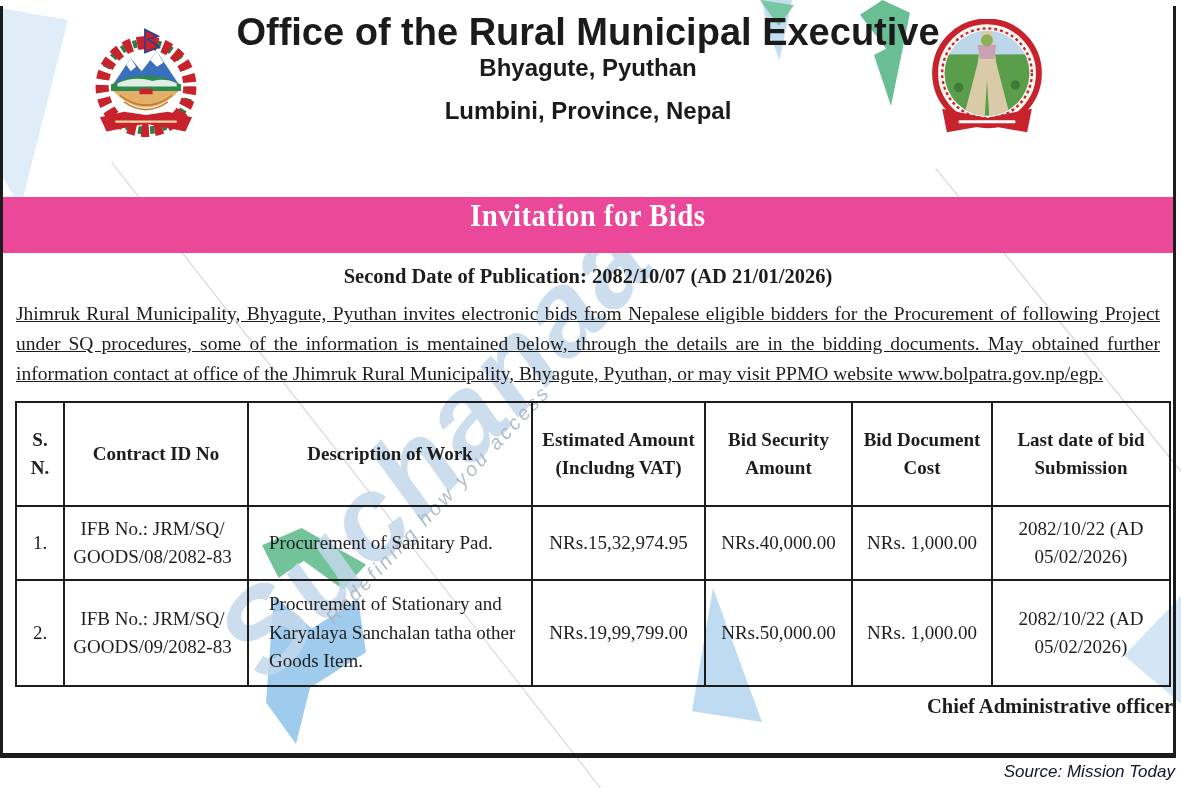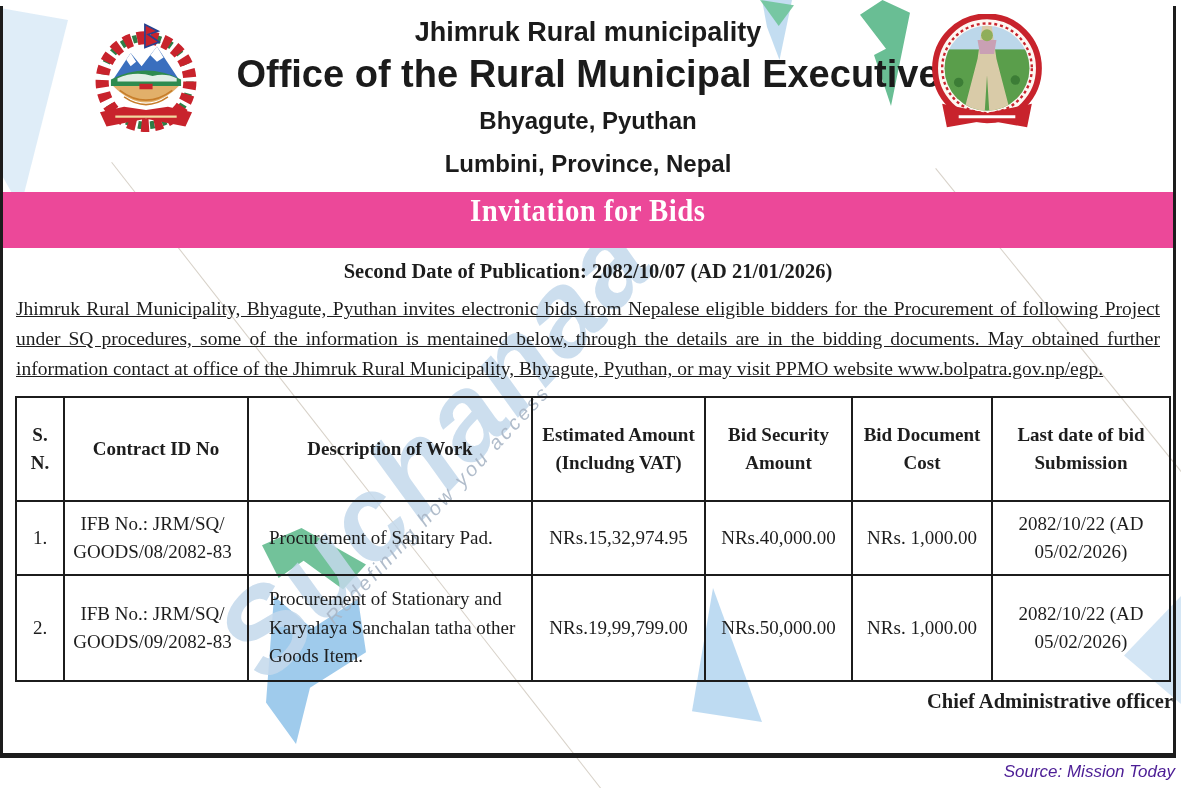--- a/index.html
+++ b/index.html
@@ -49,21 +49,21 @@
     border-left:3px solid #1c1c1c;border-right:3px solid #1c1c1c;border-bottom:5px solid #1c1c1c;
   }
   
   .header{position:relative;height:186px;text-align:center;
     font-family:"Liberation Sans", sans-serif;font-weight:bold;color:#1b1b1b;}
   .logo{position:absolute;}
   .logo-left{left:88px;top:12px;width:110px;height:114px;}
   .logo-right{right:126px;top:8px;width:120px;height:118px;}
   .h-line1{padding-top:11px;font-size:27px;}
   .h-line2{margin-top:5px;font-size:38px;}
-  .h-line3{margin-top:11px;font-size:24px;}
+  .h-line3{font-size:24px;}
   .h-line4{margin-top:15px;font-size:24px;}
 
   
   .band{height:56px;background:#ec4899;display:flex;align-items:flex-start;justify-content:center;}
   .band .band-title{color:#ffffff;font-family:"Liberation Serif", serif;font-weight:bold;
     font-size:32px;transform:scaleX(.9);letter-spacing:.5px;}
 
   
   .pubdate{margin-top:12px;height:26px;text-align:center;font-weight:bold;font-size:20.5px;}
   .intro{margin:8px 13px 0 13px;font-size:19.5px;line-height:30px;text-align:justify;text-decoration:underline;}
@@ -79,21 +79,21 @@
   td.c-id{text-align:center;padding-left:1px;margin-top:29px;}
   td.c-desc{text-align:left;padding-left:20px;}
   td.c-amt{text-align:center;padding:4px 4px;}
   td.c-date{text-align:center;}
 
   .signoff{height:38px;display:flex;align-items:center;justify-content:flex-end;
     font-weight:bold;font-size:20.5px;}
 
   
   .source{position:absolute;right:6px;top:762px;z-index:1;
-    font-family:"Liberation Sans", sans-serif;font-style:italic;font-size:17px;color:#4c1d95;}
+    font-family:"Liberation Sans", sans-serif;font-style:italic;font-size:17px;color:#0f172a;}
 </style>
 </head>
 <body>
 
 <div class="wm-layer">
   <div class="crease crease-1"></div>
   <div class="crease crease-2"></div>
   <div class="wm-shape wm-tri-topleft"></div>
   <div class="wm-shape wm-arrow-topmid"></div>
   <div class="wm-shape wm-arrow-topmid-tip"></div>
@@ -142,21 +142,20 @@
         <circle cx="50" cy="18" r="5" fill="#8fae5a"></circle>
         <circle cx="26" cy="58" r="4" fill="#3c7d36"></circle>
         <circle cx="74" cy="56" r="4" fill="#3c7d36"></circle>
         <circle cx="20" cy="72" r="4" fill="#c8572c"></circle>
         <circle cx="80" cy="72" r="4" fill="#c8572c"></circle>
       </g>
       <path d="M12,76 L50,84 L88,76 L84,96 L50,90 L16,96 Z" fill="#c8232c"></path>
       <path d="M26,87 L74,87" stroke="#ffffff" stroke-width="2.5"></path>
     </svg>
 
-    <div class="h-line1">Jhimruk Rural municipality</div>
     <div class="h-line2">Office of the Rural Municipal Executive</div>
     <div class="h-line3">Bhyagute, Pyuthan</div>
     <div class="h-line4">Lumbini, Province, Nepal</div>
   </div>
 
   <div class="band">
     <span class="band-title">Invitation for Bids</span>
   </div>
 
   <div class="pubdate">Second Date of Publication: 2082/10/07 (AD 21/01/2026)</div>

